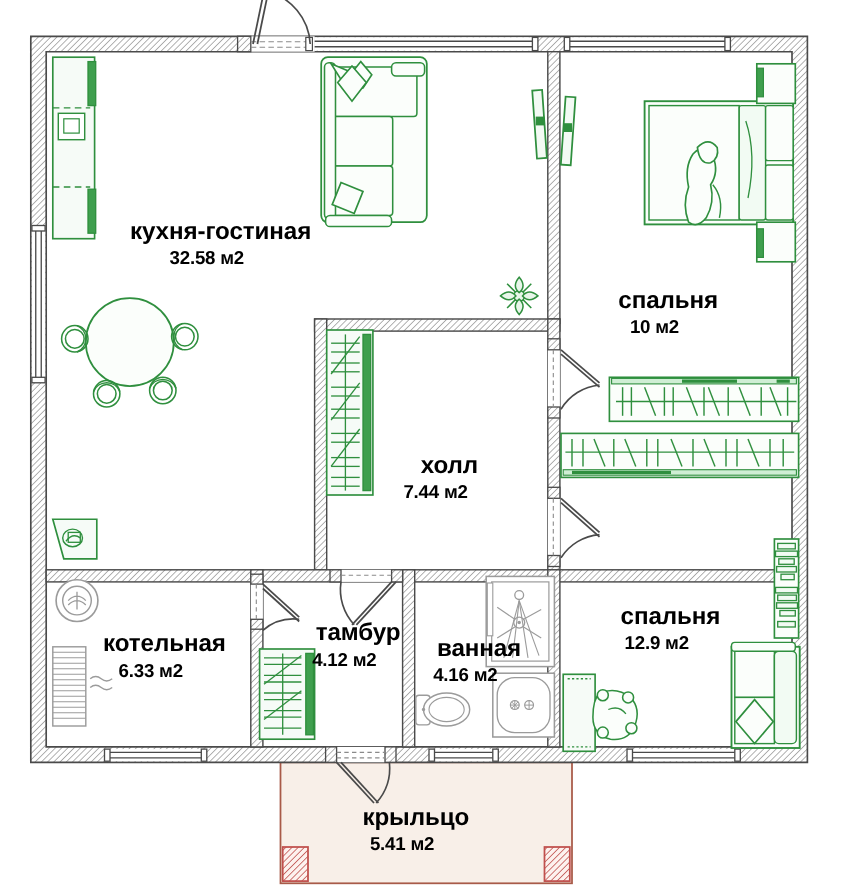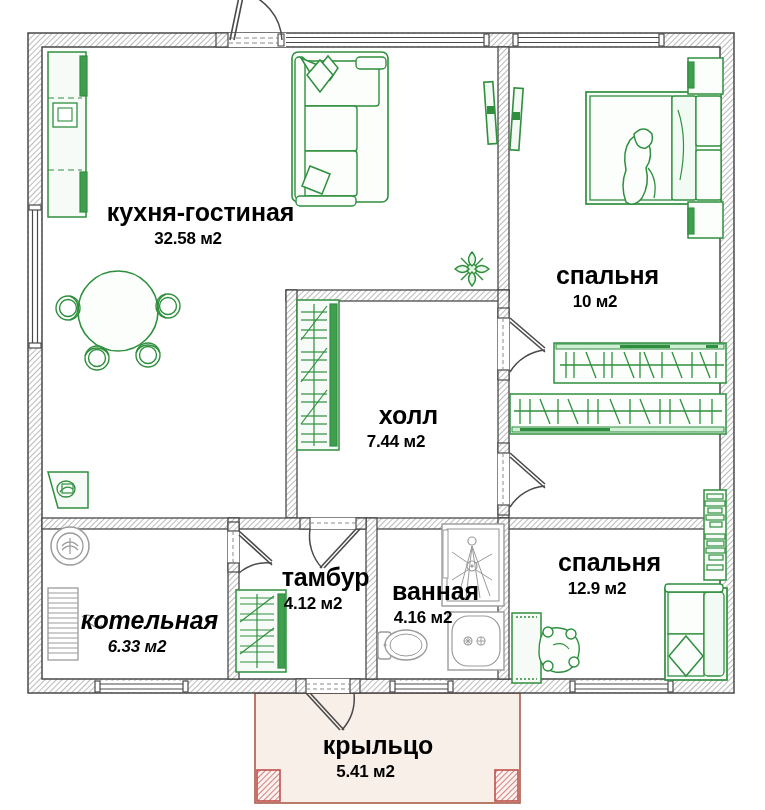--- a/index.html
+++ b/index.html
@@ -31,21 +31,21 @@
     text-align: center;
     color: #000000;
     font-weight: bold;
     line-height: 1.28;
     white-space: nowrap;
     pointer-events: none;
     -webkit-font-smoothing: antialiased;
   }
   .room-label .rl-name {
     display: block;
-    font-size: 25px;
+    font-size: 22px;
     letter-spacing: -0.1px;
     margin-left: 25px;
   }
   .room-label .rl-area {
     display: block;
     font-size: 17px;
     letter-spacing: -0.2px;
   }
 </style>
 </head>
@@ -489,31 +489,31 @@
   <div class="room-label" style="left:0; top:196px; width:376px;">
     <span class="rl-name">кухня-гостиная</span>
     <span class="rl-area">32.58 м2</span>
   </div>
 
   <div class="room-label" style="left:480px; top:259px; width:230px;">
     <span class="rl-name">спальня</span>
     <span class="rl-area">10 м2</span>
   </div>
 
-  <div class="room-label" style="left:296px; top:399px; width:200px;">
+  <div class="room-label" style="left:296px; top:409px; width:200px;">
     <span class="rl-name">холл</span>
     <span class="rl-area">7.44 м2</span>
   </div>
 
   <div class="room-label" style="left:482px; top:546px; width:230px;">
     <span class="rl-name">спальня</span>
     <span class="rl-area">12.9 м2</span>
   </div>
 
-  <div class="room-label" style="left:37px; top:604px; width:200px;font-style:italic;">
+  <div class="room-label" style="left:37px; top:571px; width:200px;">
     <span class="rl-name">котельная</span>
     <span class="rl-area">6.33 м2</span>
   </div>
 
   <div class="room-label" style="left:243px; top:561px; width:140px;">
     <span class="rl-name">тамбур</span>
     <span class="rl-area">4.12 м2</span>
   </div>
 
   <div class="room-label" style="left:353px; top:575px; width:140px;">

